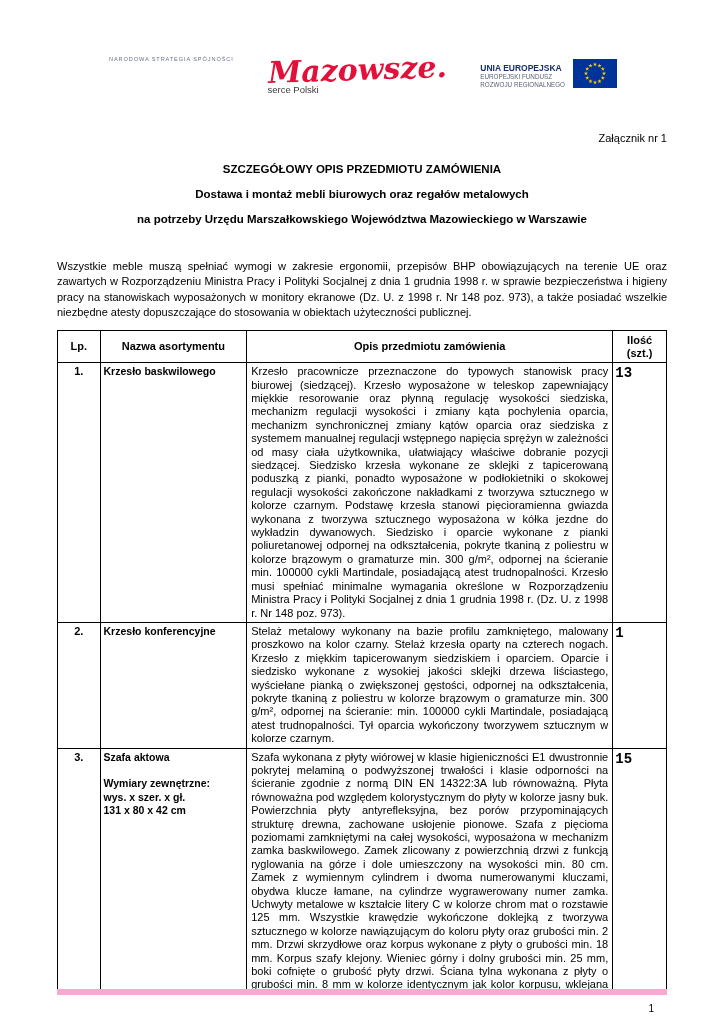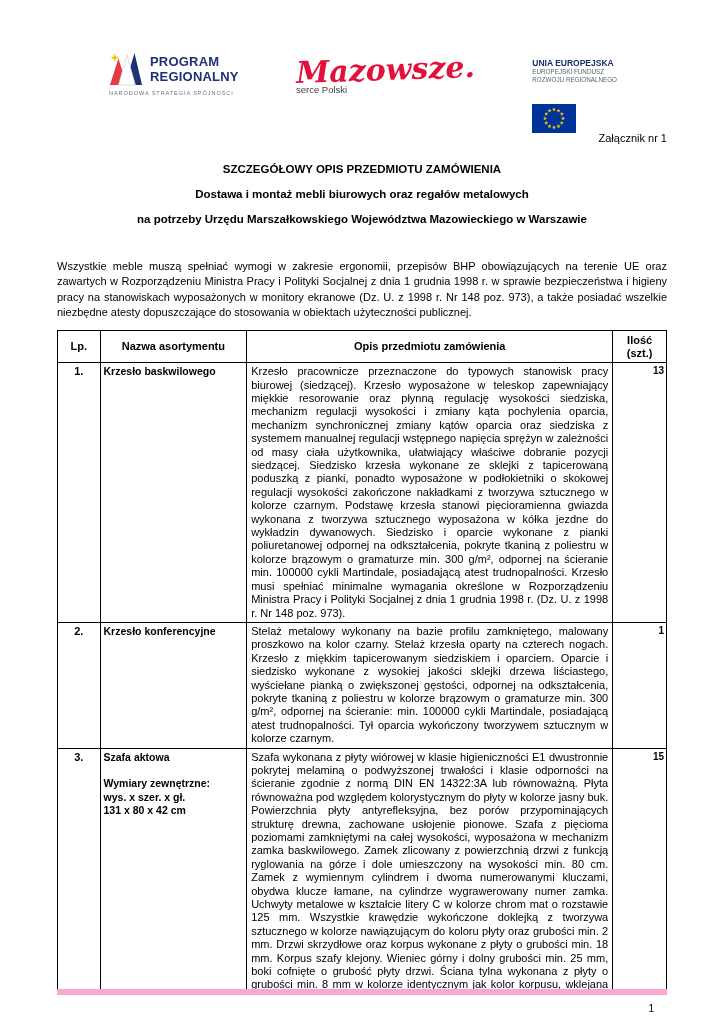--- a/index.html
+++ b/index.html
@@ -39,21 +39,21 @@
     font-family: "DejaVu Serif", serif;
     font-style: italic;
     font-weight: bold;
     font-size: 30px;
     line-height: 32px;
     color: #e2113a;
     transform: rotate(-2deg);
   }
   .maz-tag { text-align: left; padding-right: 10px; margin-top: -2px; font-size: 9.5px; color: #3c3c3c; }
 
-  .logo-eu { display: flex; align-items: flex-start; gap: 20px; margin-top: 6px; flex-direction: column; }
+  .logo-eu { display: flex; align-items: flex-end; gap: 8px; margin-top: 6px; }
   .eu-text { text-align: left; }
   .eu-line1 { font-size: 8.5px; font-weight: bold; color: #17306b; line-height: 10px; }
   .eu-line2 { font-size: 6.3px; color: #5a6472; line-height: 7.5px; }
   .eu-flag { display: block; margin-top: 1px; }
 
   
   .attachment { text-align: right; font-size: 11px; margin-top: 16px; }
   .doc-title  { text-align: center; font-weight: bold; font-size: 11.5px; margin-top: 19px; }
   .doc-sub    { text-align: center; font-weight: bold; font-size: 11.5px; margin-top: 13px; }
 
@@ -88,46 +88,33 @@
   }
   th.th-qty { white-space: pre-line; }
   table.spec td { vertical-align: top; }
   .col-lp   { width: 38px; }
   .col-name { width: 131px; }
   .col-desc { width: 327px; }
   .col-qty  { width: 48px; }
   td.col-lp   { text-align: center; font-weight: bold; font-size: 11px; padding: 2px 2px; }
   td.col-name { font-weight: bold; font-size: 10.5px; line-height: 13.4px; padding: 2px 3px; }
   td.col-desc { text-align: justify; font-size: 11px; line-height: 13.4px; padding: 2px 4px; }
-  td.col-qty  { text-align: right; font-weight: bold; font-size: 10px; padding: 2px 2px; }
+  td.col-qty  { text-align: left; font-weight: bold; font-size: 14px; padding: 2px 2px; font-family: Liberation Mono, monospace; }
 
   
   .page-num { position: absolute; right: 70px; bottom: 10px; font-size: 10px; }
 </style>
 </head>
 <body>
 
 <div class="page">
 
   <header class="logos">
 
     <div class="logo-pr">
-      <div class="pr-top">
-        <svg class="nss-icon" width="34" height="34" viewBox="0 0 36 36">
-          <rect width="36" height="36" fill="#ffffff"></rect>
-          <polygon points="17,35 27,1 35,35" fill="#1d3176"></polygon>
-          <polygon points="1,35 10,7 19,35" fill="#e63946"></polygon>
-          <polygon points="10,35 19,3 28,35" fill="#ffffff" stroke="#c9c9c9" stroke-width="0.7"></polygon>
-          <path d="M6,1.5 L7.2,4.8 L10.5,6 L7.2,7.2 L6,10.5 L4.8,7.2 L1.5,6 L4.8,4.8 Z" fill="#f3c300"></path>
-        </svg>
-        <div class="pr-words">
-          <span>PROGRAM</span>
-          <span>REGIONALNY</span>
-        </div>
-      </div>
       <div class="pr-sub">NARODOWA STRATEGIA SPÓJNOŚCI</div>
     </div>
 
     <div class="logo-maz">
       <div class="maz-script">Mazowsze.</div>
       <div class="maz-tag">serce Polski</div>
     </div>
 
     <div class="logo-eu">
       <div class="eu-text">

